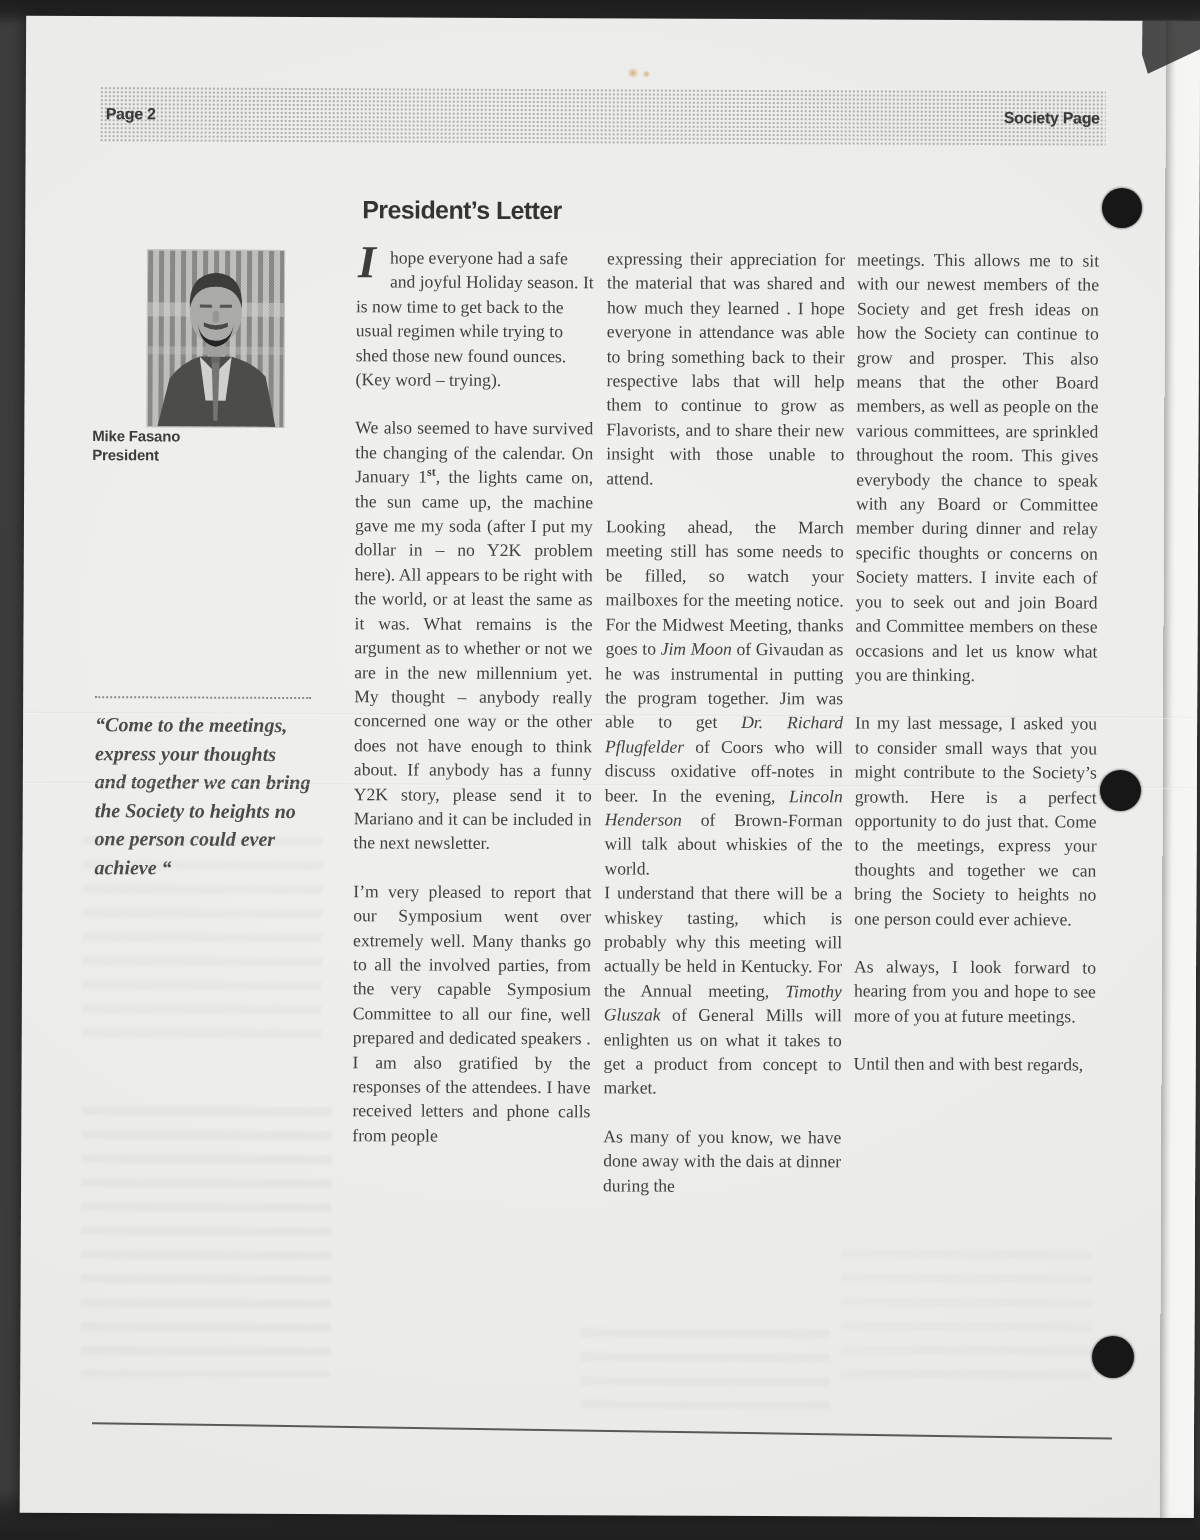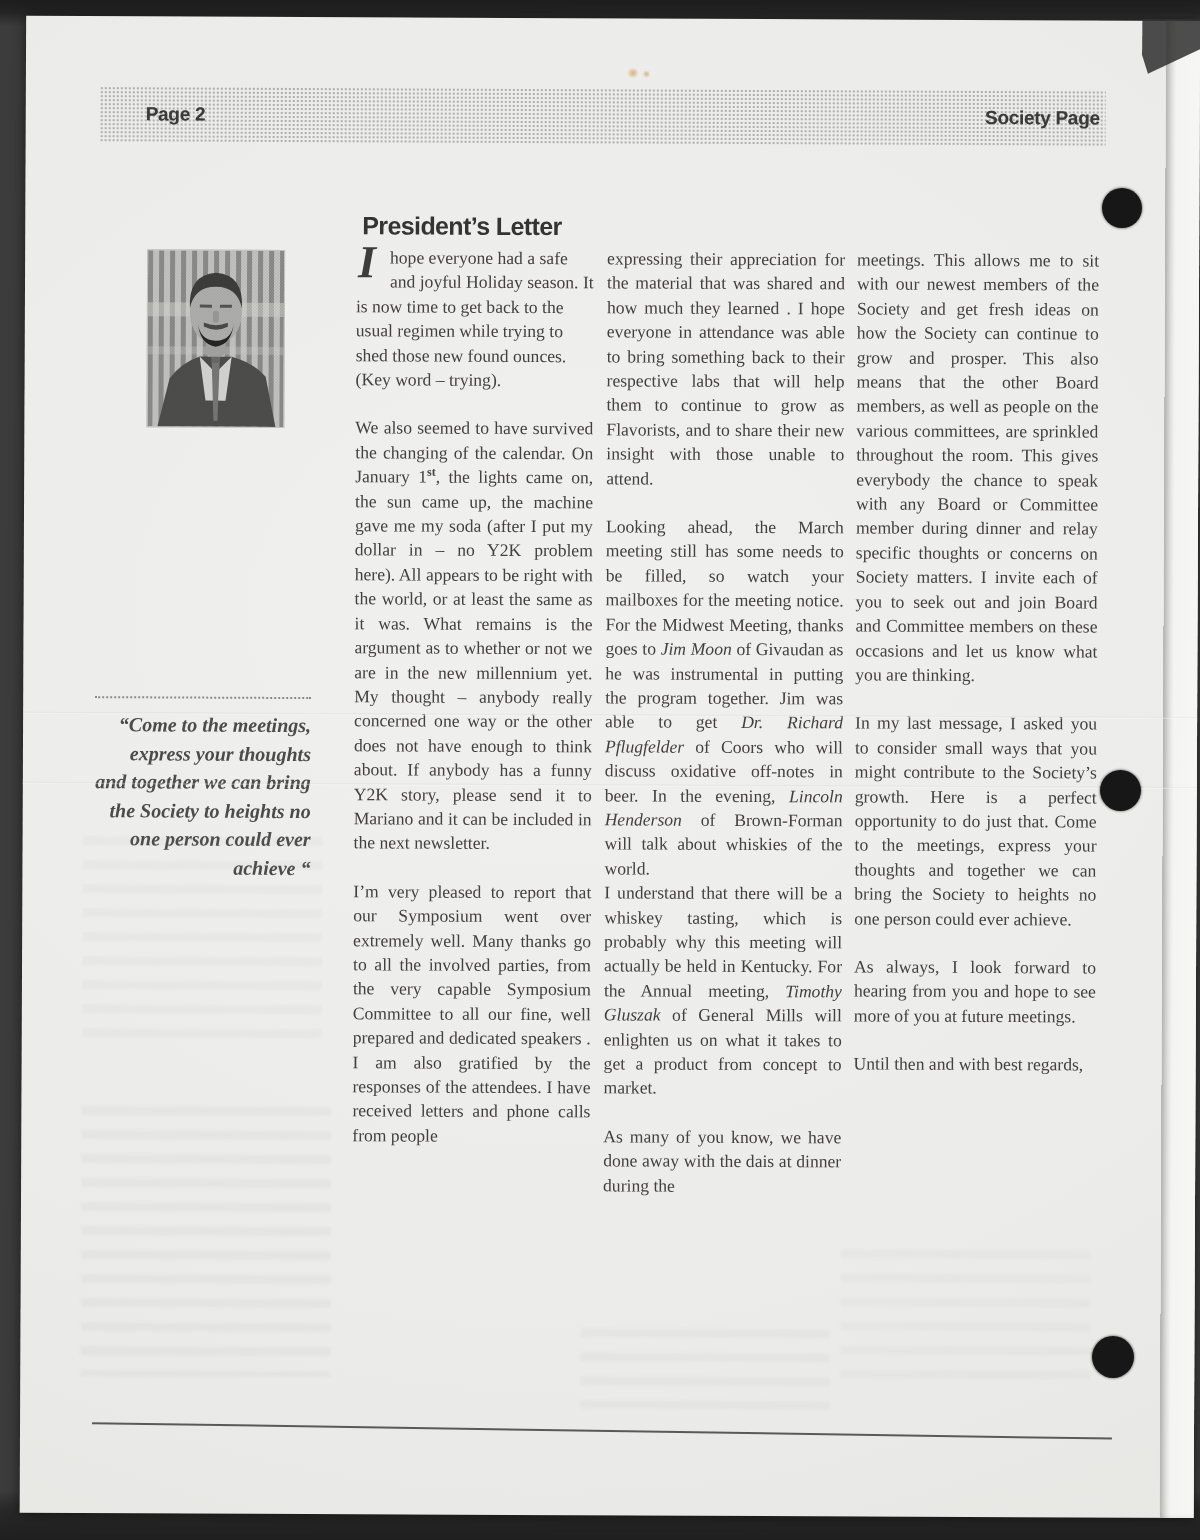--- a/index.html
+++ b/index.html
@@ -39,48 +39,47 @@
   }
   
   .header-band{
     position:absolute;left:74px;top:70px;width:1006px;height:56px;
     background-image:radial-gradient(rgba(120,120,120,0.55) 0.7px, rgba(0,0,0,0) 0.9px);
     background-size:4px 4px;
     display:flex;align-items:center;justify-content:space-between;
     padding:0 6px;box-sizing:border-box;
   }
   .header-band .hdr-txt{
-    font-family:"Liberation Sans",sans-serif;font-weight:bold;font-size:19px;
+    font-family:"Liberation Sans",sans-serif;font-weight:bold;font-size:16px;
     color:#3a3a3a;letter-spacing:-0.3px;
     text-shadow:0 0 1px rgba(60,60,60,0.25);
-    margin-left:40px;
   }
   
   .portrait{
     position:absolute;left:122px;top:233px;width:136px;height:176px;
     border:1px solid #c2c2bf;background:#cfcfcd;
   }
   .portrait svg{display:block;width:100%;height:100%;}
   .caption{
     position:absolute;left:68px;top:410px;width:200px;
     font-family:"Liberation Sans",sans-serif;font-weight:bold;font-size:15px;
     line-height:19px;color:#3d3d3c;letter-spacing:-0.2px;
   }
   
   .pull-quote{
     position:absolute;left:72px;top:680px;width:216px;
     border-top:2px dotted #8a8a88;padding-top:12px;
     font-style:italic;font-weight:600;font-size:20px;line-height:28.5px;
-    color:#4b4b49;text-align:right;
+    color:#4b4b49;
   }
   
   .article-title{
     position:absolute;left:337px;top:178px;
     font-family:"Liberation Sans",sans-serif;font-weight:bold;font-size:25px;
-    color:#343433;letter-spacing:-0.6px;margin-top:16px;
+    color:#343433;letter-spacing:-0.6px;
   }
   
   .col{
     position:absolute;top:228px;width:238px;
     font-size:17.6px;line-height:24.4px;color:#42413f;
     text-align:justify;hyphens:auto;-webkit-hyphens:auto;
   }
   .col-1{left:331px;}
   .col-2{left:582px;}
   .col-3{left:832px;width:242px;}
@@ -161,20 +160,24 @@
       <path d="M56,76 Q68,82 80,76 L80,72 Q68,77 56,72 Z" fill="#4a4a48"></path>
       <path d="M50,72 Q52,94 68,96 Q84,94 86,72 Q84,90 68,90 Q52,90 50,72 Z" fill="#55555
 3" opacity="0.8"></path>
 
       <rect x="65" y="60" width="6" height="12" rx="3" fill="#9d9d9b"></rect>
 
       <rect width="136" height="176" fill="url(#dither)"></rect>
     </svg>
   </div>
 
+  <div class="caption">
+    <div>Mike Fasano</div>
+    <div>President</div>
+  </div>
 
   <div class="pull-quote">“Come to the meetings, express your thoughts and together we can bring the Society to heights no one person could ever achieve “</div>
 
   <div class="col col-1">
       <p class="para rag"><span class="dropcap">I</span>hope everyone had a safe and joyful Holiday season. It is now time to get back to the usual regimen while trying to shed those new found ounces.</p>
       <p class="para tight rag">(Key word – trying).</p>
       <p class="para">We also seemed to have survived the changing of the calendar. On January 1<sup>st</sup>, the lights came on, the sun came up, the machine gave me my soda (after I put my dollar in – no Y2K problem here). All appears to be right with the world, or at least the same as it was. What remains is the argument as to whether or not we are in the new millennium yet.  My thought – anybody really concerned one way or the other does not have enough to think about. If anybody has a funny Y2K story, please send it to Mariano and it can be included in the next newsletter.</p>
       <p class="para">I’m very pleased to report that our Symposium went over extremely well. Many thanks go to all the involved parties,  from the very capable Symposium Committee to all our fine, well prepared and dedicated speakers .  I am also gratified by the responses of the attendees.  I have received letters and phone calls from people</p>
     </div>
   <div class="col col-2">

